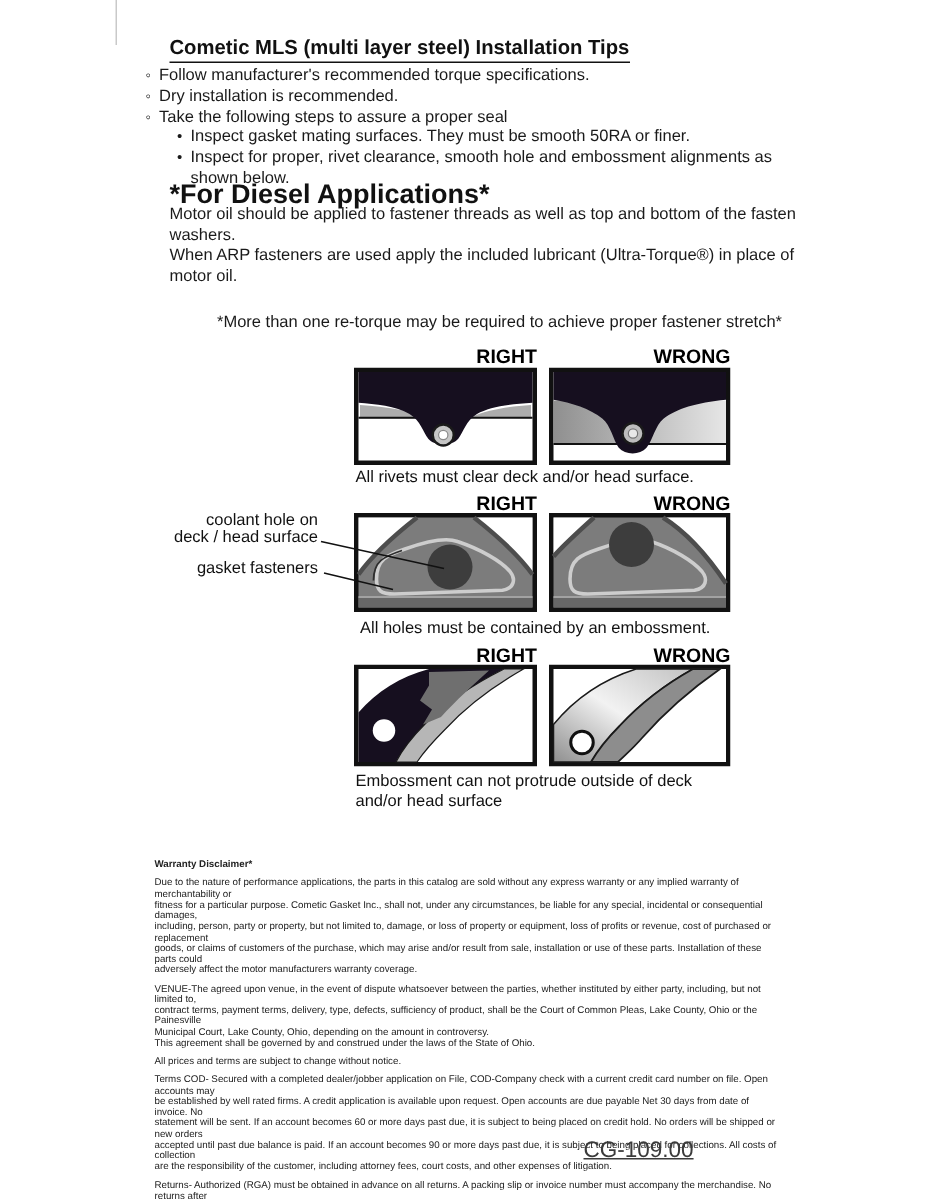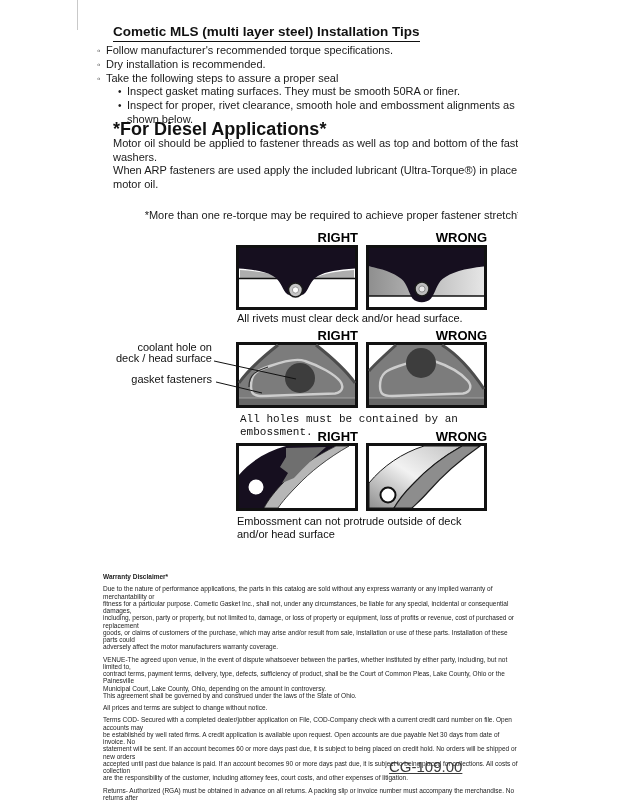--- a/index.html
+++ b/index.html
@@ -1,17 +1,17 @@
 <!DOCTYPE html>
 <html><head>
 <meta charset="utf-8">
 <style>
   html,body{margin:0;padding:0;background:#ffffff;}
   .page{position:relative;width:518px;height:800px;background:#ffffff;overflow:hidden;
-        font-family:"Liberation Sans", sans-serif;color:#1c1c1c;}
+        font-family:"Liberation Sans", sans-serif;color:#1c1c1c;padding-left:12px;}
   .abs{position:absolute;}
   .edge-mark{left:77px;top:0;width:1px;height:30px;background:#c9c9c9;}
   .title{left:113px;top:24px;font-size:13.5px;font-weight:bold;color:#111;
          border-bottom:1.6px solid #111;padding-bottom:2px;white-space:nowrap;}
   .tips{left:97px;top:44px;font-size:11px;line-height:13.8px;color:#1a1a1a;}
   .tip-row{display:flex;}
   .tip-row.ind{margin-left:21px;}
   .tip-bullet{width:9px;flex:0 0 9px;font-size:10px;}
   .diesel-h{left:113px;top:119px;font-size:18px;font-weight:bold;color:#111;}
   .para{font-size:11px;line-height:13.5px;white-space:pre-line;color:#1a1a1a;}
@@ -124,21 +124,21 @@
     <path d="M76,3 C92,13 106,29 118,47" fill="none" stroke="#4d4d4d" stroke-width="3"></path>
     <path d="M14,44 C14,31 21,28 33,24 C47,19 60,16 68,19 C83,24 96,32 102,39 C106,44 105,50 97,51.5 L26,54 C17,54 14,52 14,44 Z" fill="none" stroke="#cdcdcd" stroke-width="2.4"></path>
     <circle cx="55" cy="21" r="15" fill="#3d3d3d"></circle>
   </svg>
 
   <svg class="abs" style="left:120px;top:340px;" width="250" height="65" viewBox="0 0 250 65">
     <line x1="94" y1="21" x2="176" y2="39" stroke="#111111" stroke-width="1"></line>
     <line x1="96" y1="42" x2="142" y2="53" stroke="#111111" stroke-width="1"></line>
   </svg>
 
-  <div class="abs caption" style="left:240px;top:413px;font-family:Liberation Mono, monospace;">All holes must be contained by an embossment.</div>
+  <div class="abs caption" style="left:240px;top:413px;">All holes must be contained by an embossment.</div>
 
   <div class="abs fig-label" style="left:236px;top:429px;width:122px;">RIGHT</div>
   <div class="abs fig-label" style="left:366px;top:429px;width:121px;">WRONG</div>
 
   <svg class="abs fig-box" style="left:236px;top:443px;" width="122" height="68" viewBox="0 0 122 68">
     <rect x="1.5" y="1.5" width="119" height="65" fill="#ffffff" stroke="#111111" stroke-width="3"></rect>
     <path d="M50,3 L100,3 C80,13 62,26 48,40 C40,48 32,58 28,65 L3,65 L3,32 C15,18 31,8 50,3 Z" fill="#160f1f"></path>
     <path d="M100,3 L113,3 C92,15 74,29 61,43 C53,51 46,59 42,65 L28,65 C32,57 40,47 48,39 C62,25 80,13 100,3 Z" fill="#b6b6b6" stroke="#1a1a1a" stroke-width="0.8"></path>
     <path d="M50,5 L90,4 C80,13 68,24 58,35 L46,40 L52,30 L44,24 L50,14 Z" fill="#6f6f6f"></path>
     <circle cx="20" cy="44" r="7.5" fill="#ffffff"></circle>

